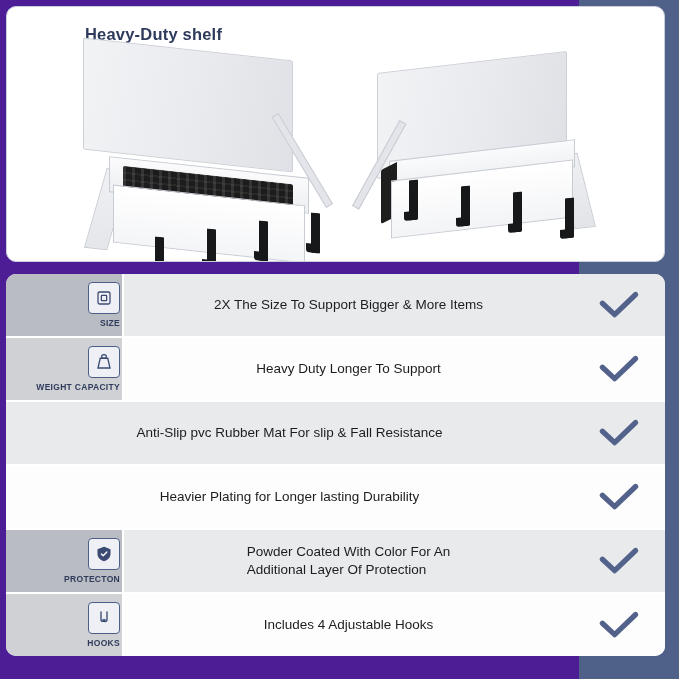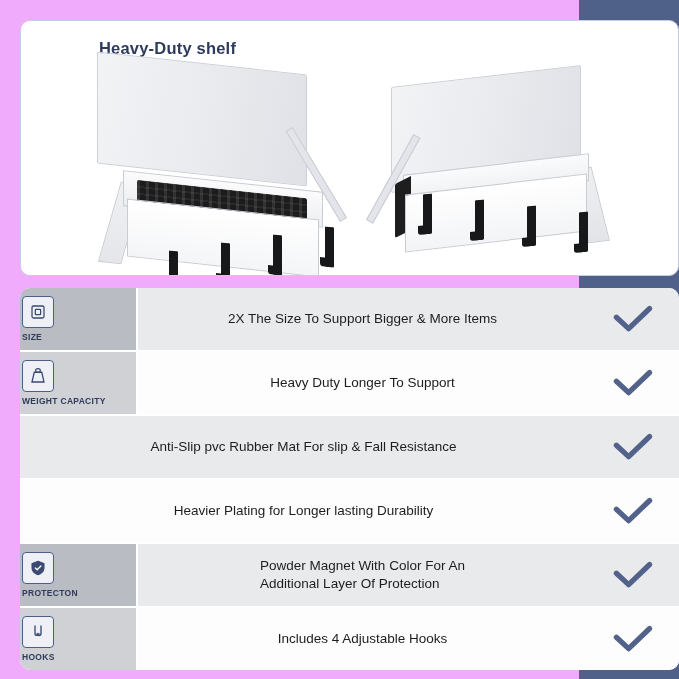--- a/index.html
+++ b/index.html
@@ -10,23 +10,23 @@
     width: 679px;
     height: 679px;
     background: #4f6089;
     font-family: "Liberation Sans", sans-serif;
     overflow: hidden;
   }
   .page {
     position: relative;
     width: 579px;
     height: 679px;
-    background: #f0abfc;
+    background: #4c1d95;
     box-sizing: border-box;
-    padding: 20px;
+    padding: 6px;
   }
 
   
   .hero {
     position: relative;
     width: 659px;
     height: 256px;
     background: #ffffff;
     border: 1px solid #c9cedd;
     border-radius: 10px;
@@ -210,21 +210,21 @@
   .row.alt .check-cell { background: #e9eaec; }
   .row.plain .label-cell { background: #cfd1d5; }
   .row.plain .text-cell,
   .row.plain .check-cell { background: #fdfdfd; }
 
   .label-cell {
     width: 118px;
     flex: 0 0 118px;
     display: flex;
     flex-direction: column;
-    align-items: flex-start;
+    align-items: flex-end;
     justify-content: center;
     border-right: 2px solid #ffffff;
     padding: 6px 2px;
     box-sizing: border-box;
   }
   .label-icon {
     width: 30px;
     height: 30px;
     border-radius: 4px;
     background: #eef0f5;
@@ -383,21 +383,21 @@
         <div class="label-icon">
           <svg width="18" height="18" viewBox="0 0 24 24" fill="#3a4a72" stroke="#3a4a72" stroke-width="1.4">
             <path d="M12 3 L20 6 V12 c0 4.5 -3.4 7.6 -8 9 c-4.6 -1.4 -8 -4.5 -8 -9 V6 Z"></path>
             <path d="M8.5 12 l2.4 2.4 L15.8 9.4" fill="none" stroke="#ffffff" stroke-width="1.8" stroke-linecap="round" stroke-linejoin="round"></path>
           </svg>
         </div>
         <div class="label-text">PROTECTON</div>
       </div>
       <div class="text-cell">
         <div>
-          <span>Powder Magnet With Color For An</span>
+          <span>Powder Coated With Color For An</span>
           <span>Additional Layer Of Protection</span>
         </div>
       </div>
       <div class="check-cell">
         <svg class="check" viewBox="0 0 48 34" fill="none" stroke="#52628b" stroke-width="6" stroke-linecap="round" stroke-linejoin="round">
           <path d="M5 15 L19 28 L43 5"></path>
         </svg>
       </div>
     </div>
 

